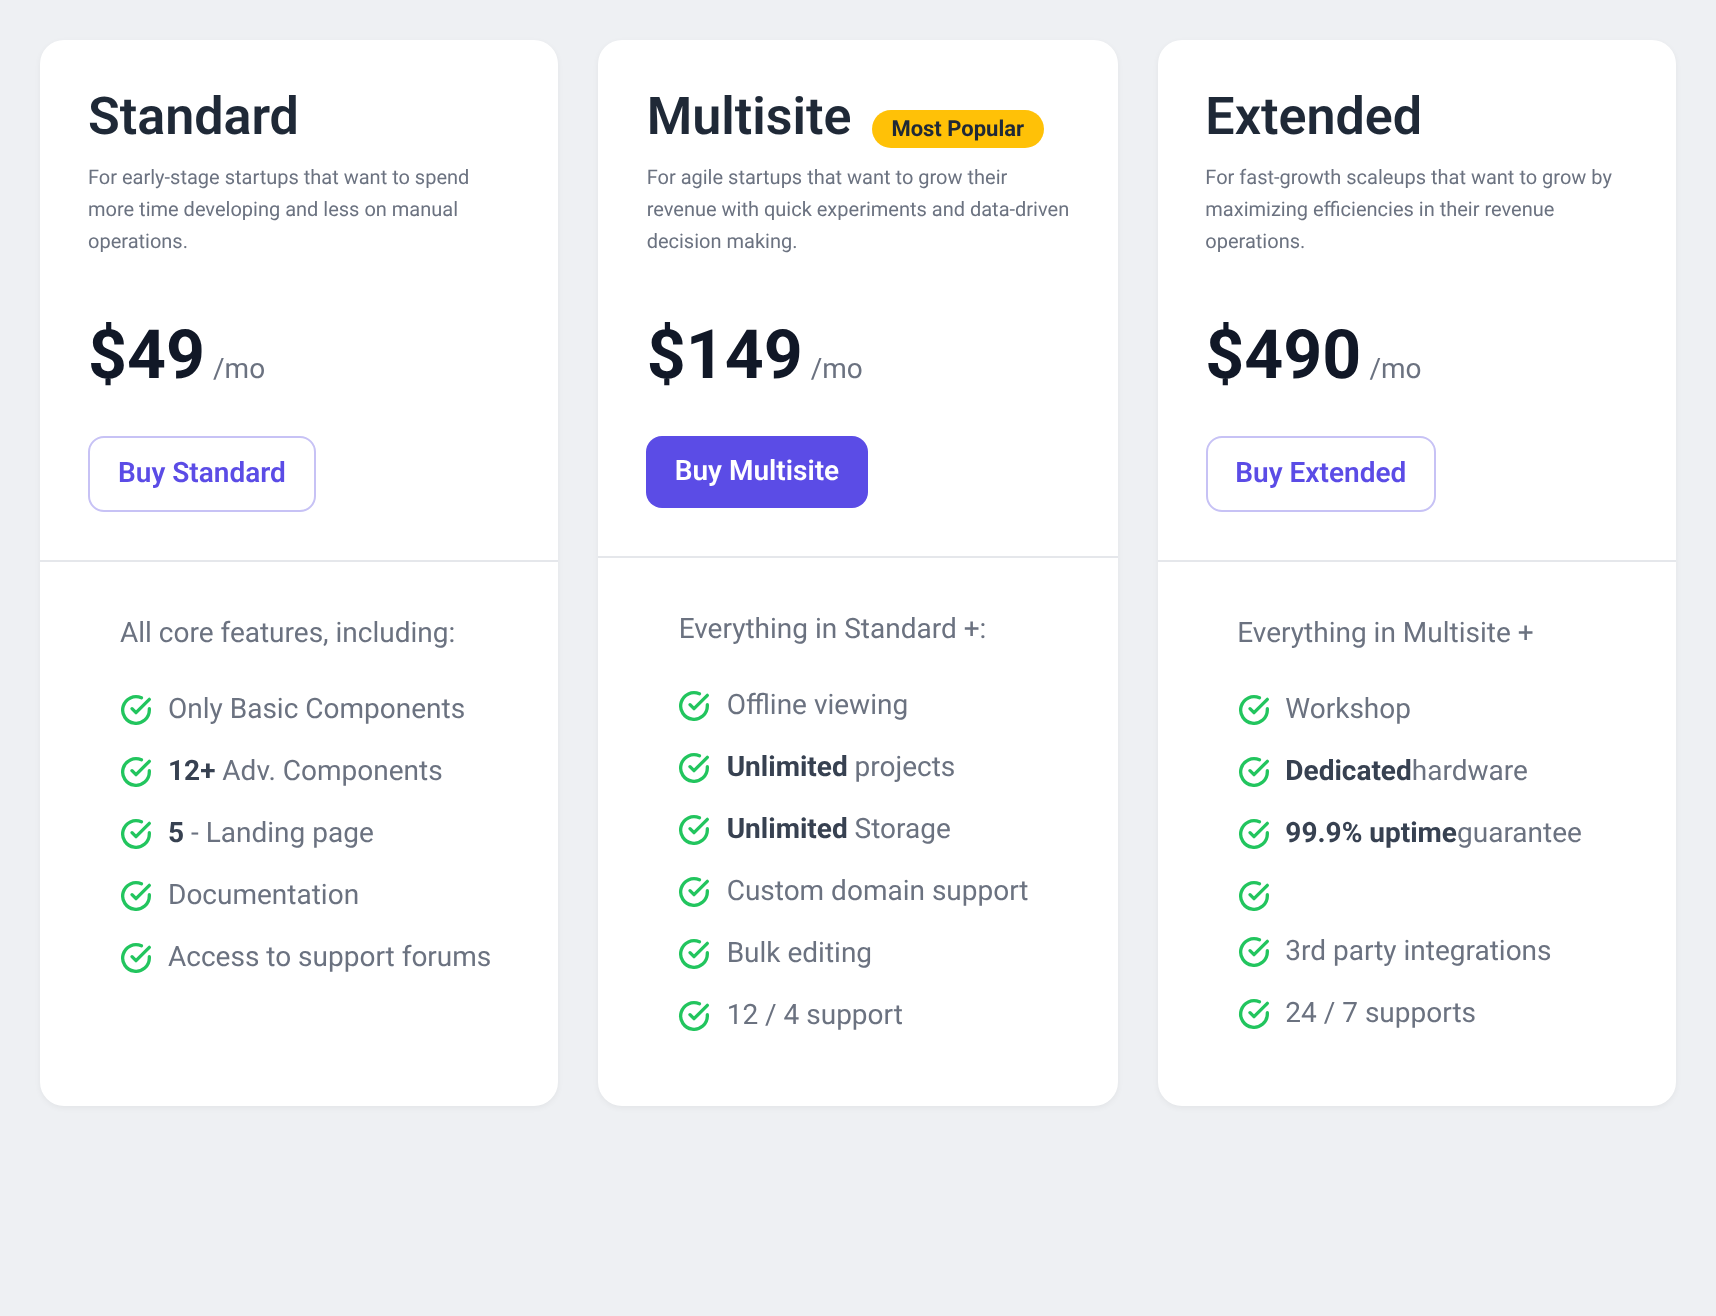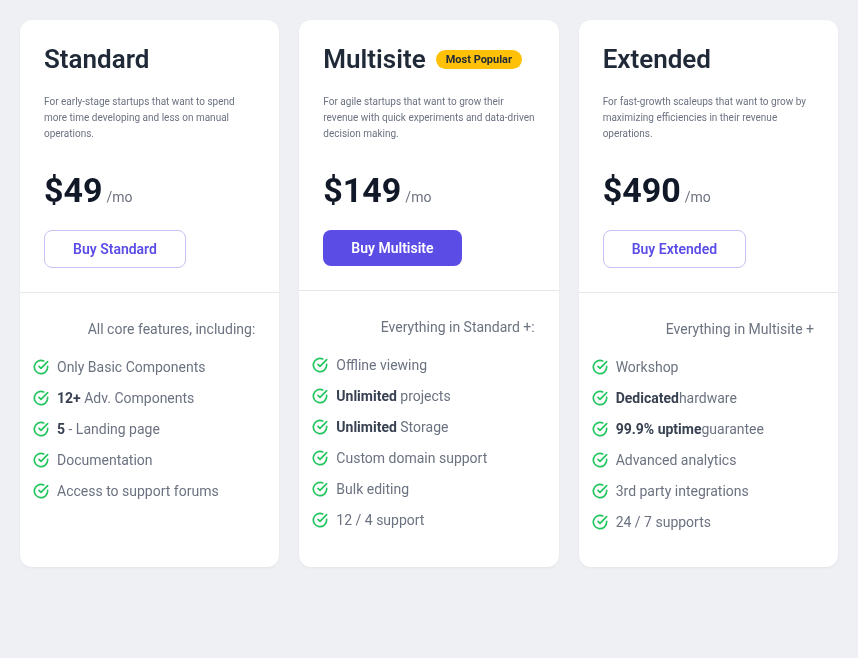--- a/index.html
+++ b/index.html
@@ -24,23 +24,23 @@
       width: 260px;
       box-shadow: 0 1px 3px rgba(0,0,0,0.05);
       display: flex;
       flex-direction: column;
     }
     .card-top {
       padding: 24px 24px 24px 24px;
     }
     .title-row {
       display: flex;
-      align-items: center;
+      align-items: flex-end;
       gap: 10px;
-      margin-bottom: 20px;
+      margin-bottom: 8px;
     }
     .plan-title {
       font-size: 26px;
       font-weight: 600;
       color: #1f2937;
     }
     .badge {
       background: #ffc107;
       color: #1f2937;
       font-size: 11px;
@@ -64,43 +64,42 @@
       font-size: 34px;
       font-weight: 700;
       color: #111827;
     }
     .period {
       color: #6b7280;
       font-size: 14px;
     }
     .btn {
       display: inline-block;
-      padding: 10px 28px;
+      padding: 10px 14px;
       border-radius: 8px;
       font-size: 14px;
       font-weight: 600;
       cursor: pointer;
       border: none;
       font-family: inherit;
     }
     .btn-outline {
       background: #fff;
       color: #5b4ce6;
       border: 1px solid #c7c2f5;
     }
     .btn-primary {
       background: #5b4ce6;
       color: #fff;
     }
     .divider {
       border-top: 1px solid #e5e7eb;
     }
     .card-bottom {
-      padding: 28px 24px 24px 13px;
-      text-align: right;
+      padding: 28px 24px 24px 40px;
     }
     .features-heading {
       color: #6b7280;
       font-size: 14px;
       margin-bottom: 20px;
     }
     .features-list {
       list-style: none;
     }
     .feature-item {
@@ -264,21 +263,20 @@
               <path d="M22 11.08V12a10 10 0 1 1-5.93-9.14"></path>
               <polyline points="22 4 12 14.01 9 11.01"></polyline>
             </svg>
             <span class="feature-text"><strong>99.9% uptime</strong>guarantee</span>
           </li>
           <li class="feature-item">
             <svg class="check-icon" viewBox="0 0 24 24" fill="none" stroke="#22c55e" stroke-width="2.5" stroke-linecap="round" stroke-linejoin="round">
               <path d="M22 11.08V12a10 10 0 1 1-5.93-9.14"></path>
               <polyline points="22 4 12 14.01 9 11.01"></polyline>
             </svg>
-            <span class="feature-text">Advanced analytics</span>
           </li>
           <li class="feature-item">
             <svg class="check-icon" viewBox="0 0 24 24" fill="none" stroke="#22c55e" stroke-width="2.5" stroke-linecap="round" stroke-linejoin="round">
               <path d="M22 11.08V12a10 10 0 1 1-5.93-9.14"></path>
               <polyline points="22 4 12 14.01 9 11.01"></polyline>
             </svg>
             <span class="feature-text">3rd party integrations</span>
           </li>
           <li class="feature-item">
             <svg class="check-icon" viewBox="0 0 24 24" fill="none" stroke="#22c55e" stroke-width="2.5" stroke-linecap="round" stroke-linejoin="round">

